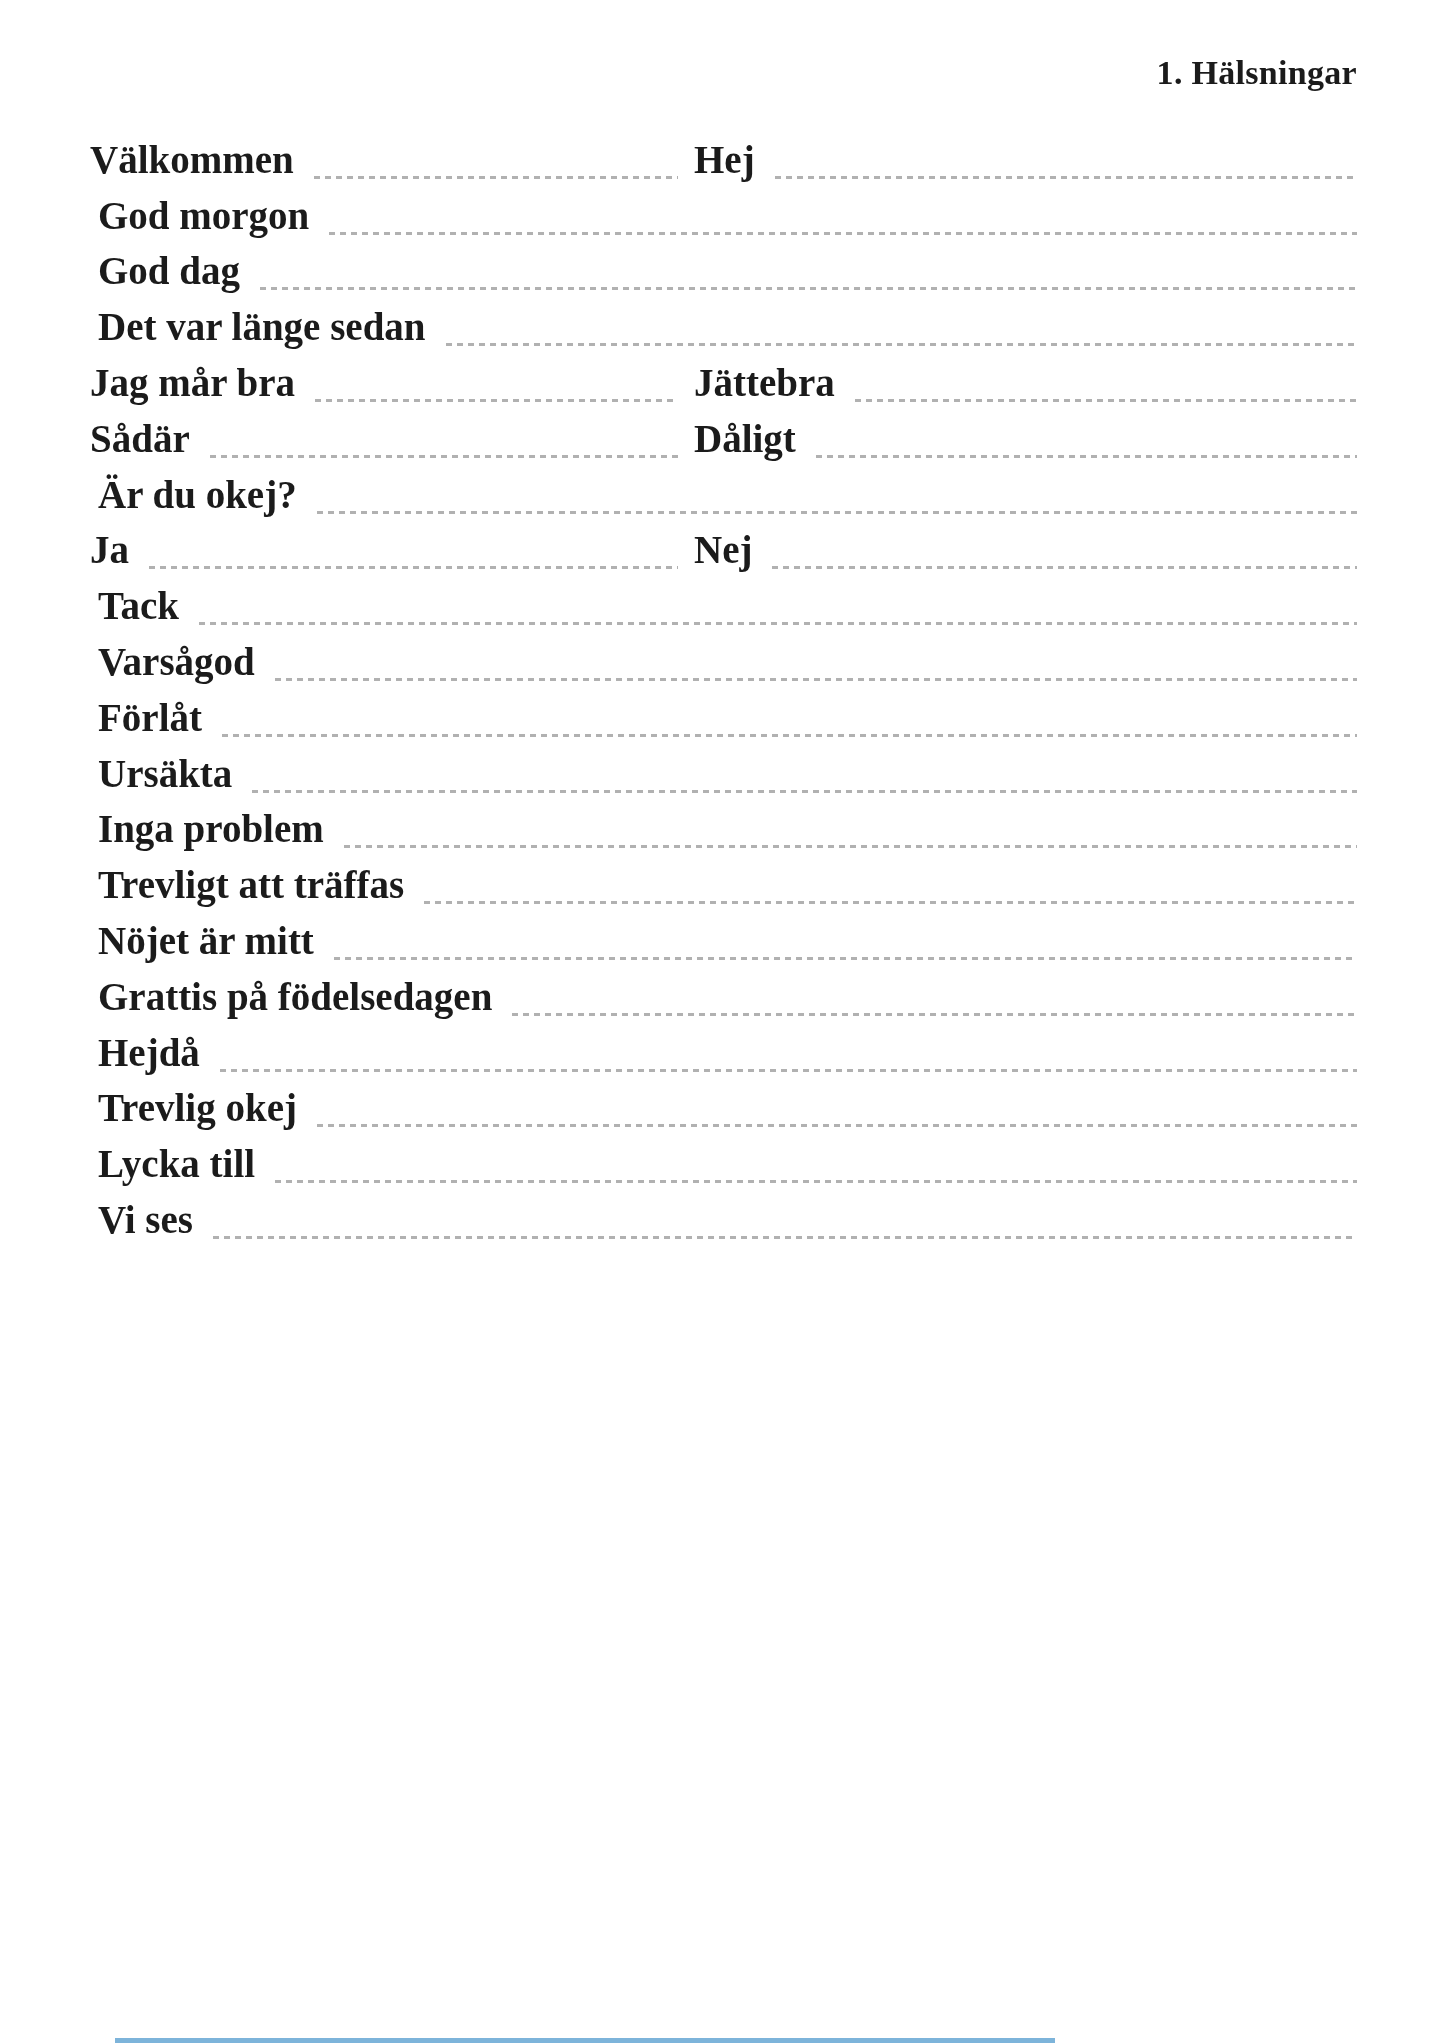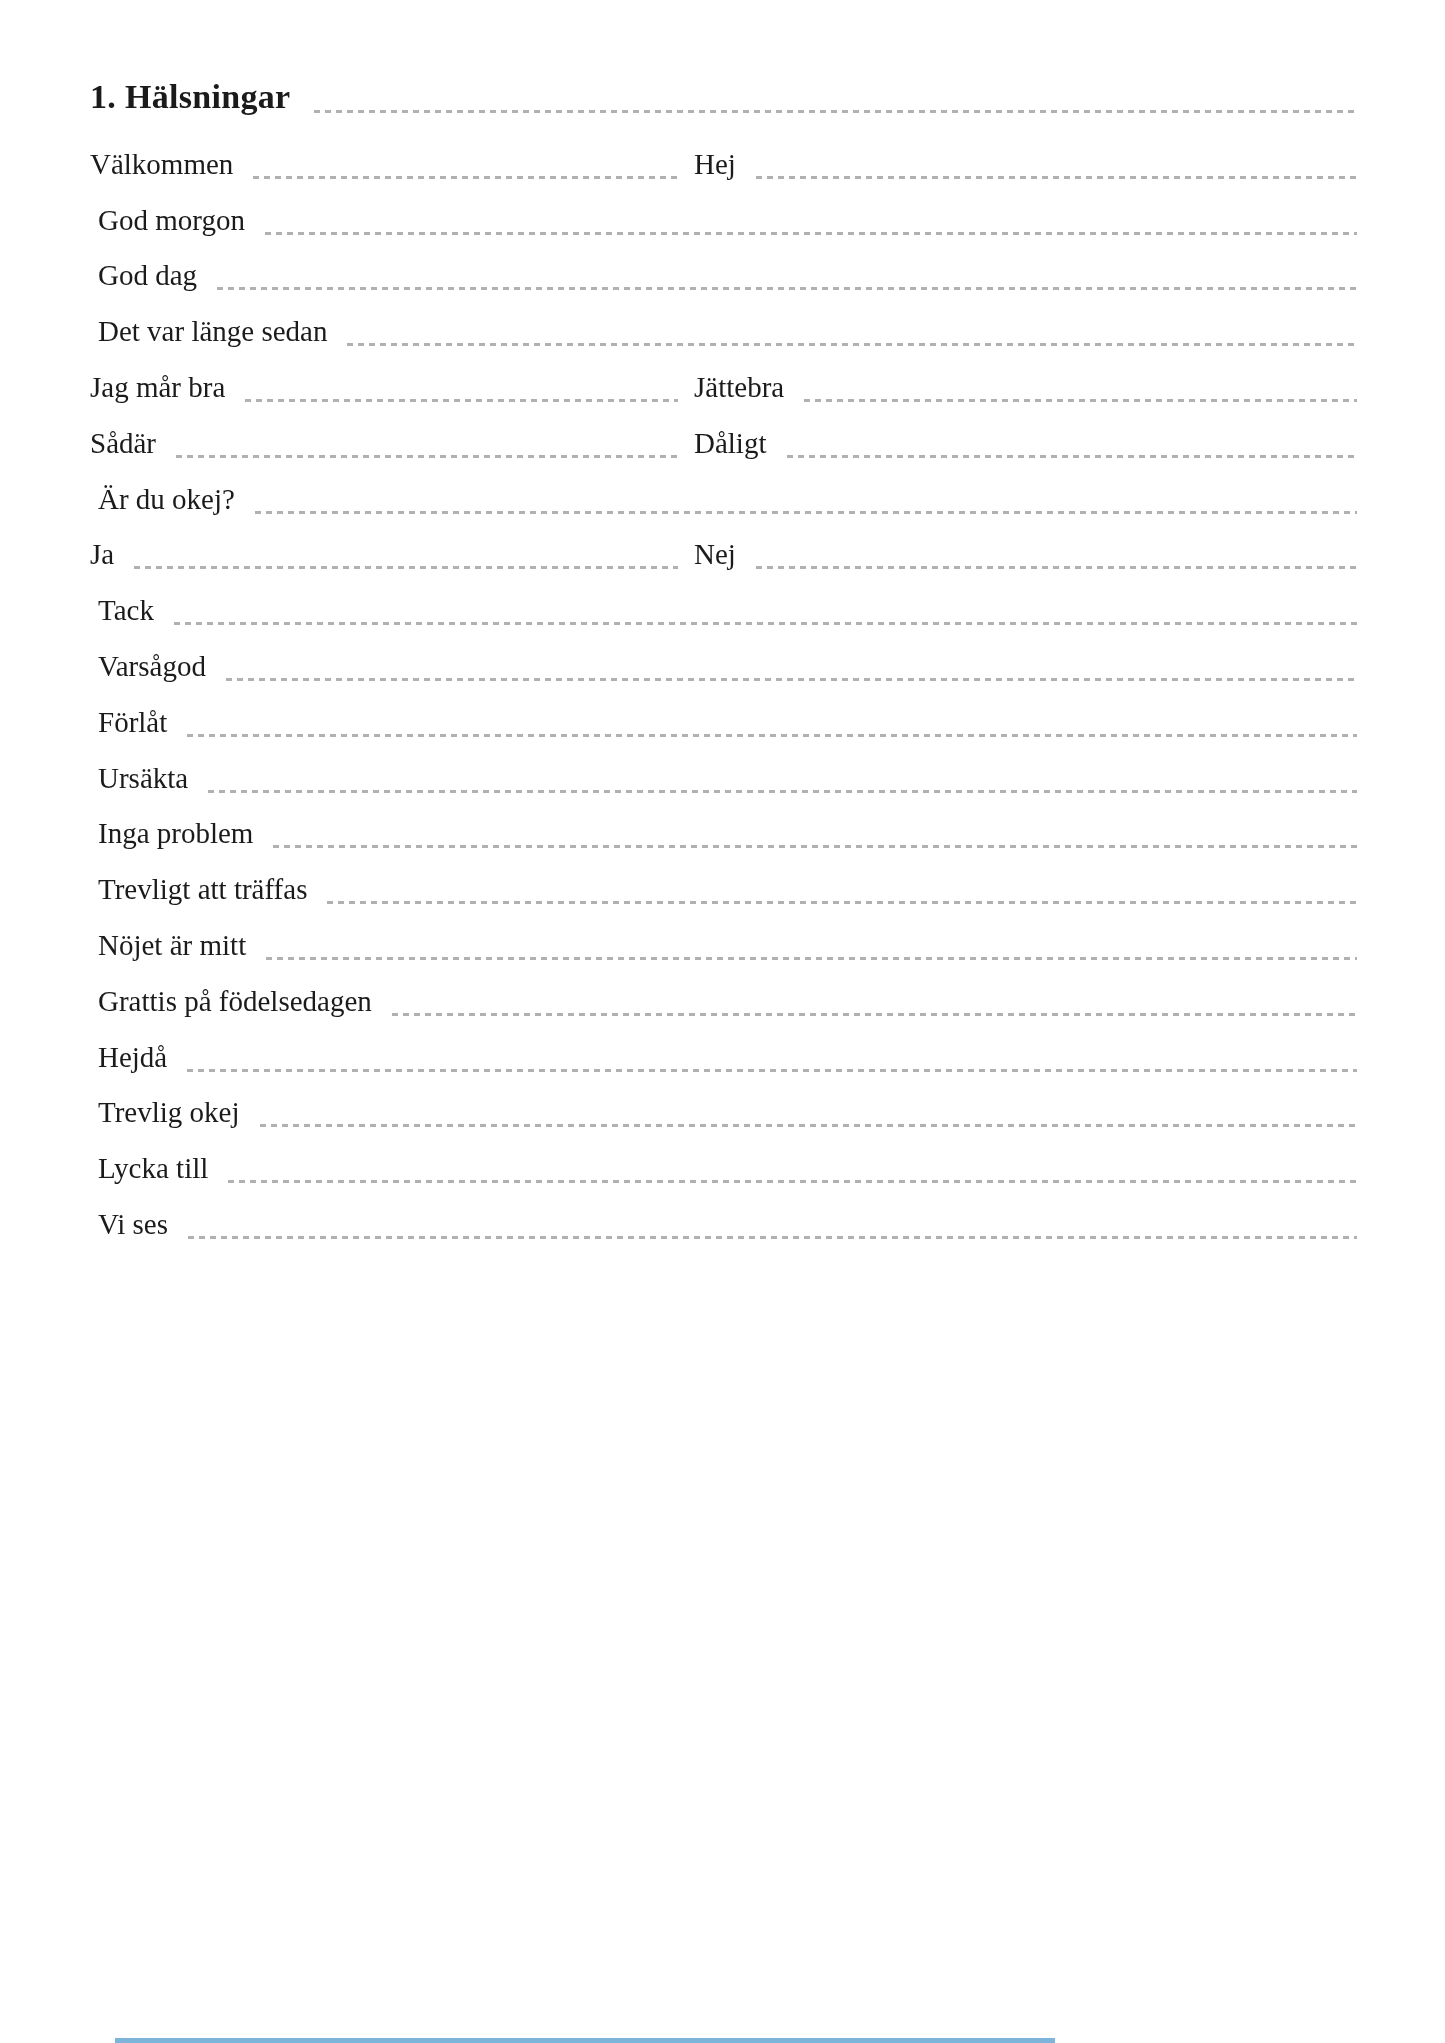--- a/index.html
+++ b/index.html
@@ -17,20 +17,21 @@
     overflow: hidden;
     font-family: "Liberation Serif", "DejaVu Serif", serif;
     color: var(--text);
     padding: 56px 88px 0 90px;
   }
   .title-row {
     display: flex;
     align-items: flex-end;
     height: 58px;
     margin-bottom: 26px;
+    flex-direction: column;
   }
   .page-title {
     font-size: 34px;
     font-weight: 700;
     line-height: 1;
     letter-spacing: 0.3px;
     white-space: nowrap;
   }
   .dots {
     height: 3px;
@@ -52,23 +53,24 @@
   }
   .cell {
     display: flex;
     align-items: flex-end;
     min-width: 0;
   }
   .cell.single { flex: 1 1 auto; margin-left: 8px; }
   .cell.left-col { width: 588px; flex: 0 0 588px; }
   .cell.right-col { flex: 1 1 auto; margin-left: 16px; }
   .term-label {
-    font-size: 29px;
+    font-size: 39px;
     line-height: 1;
     white-space: nowrap;
+    font-weight: bold;
   }
   .cell .dots { margin-left: 20px; }
   .bottom-bar {
     position: absolute;
     bottom: 0;
     left: 115px;
     width: 940px;
     height: 5px;
     background: var(--accent);
   }

